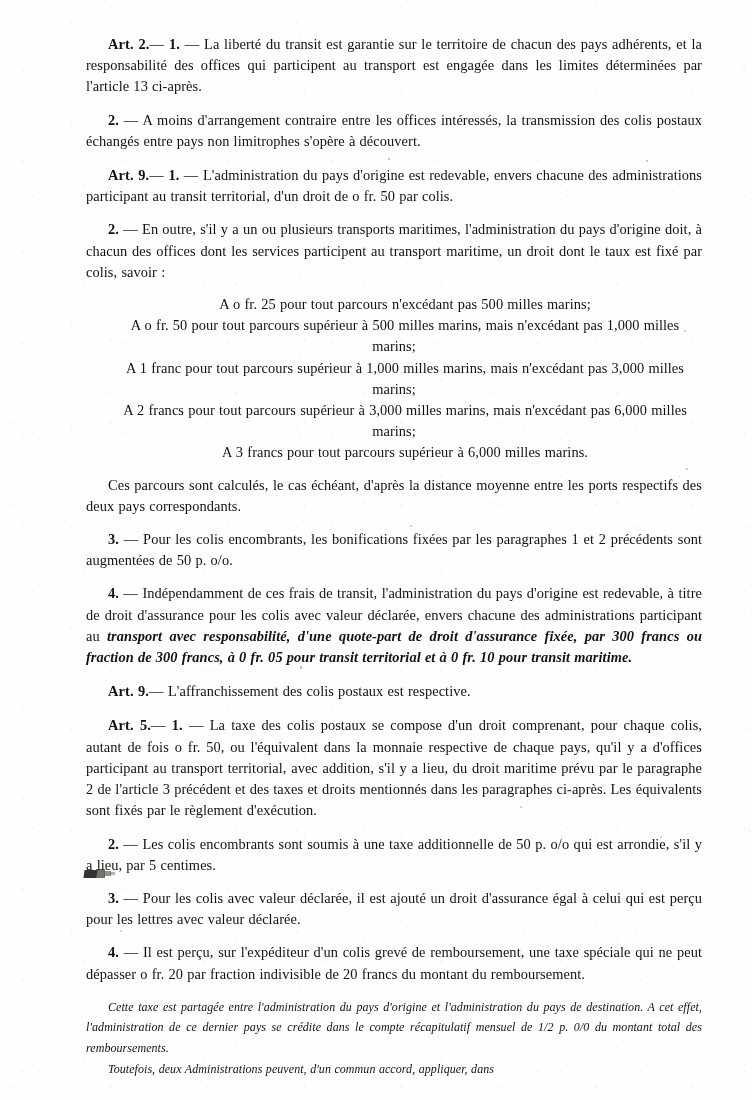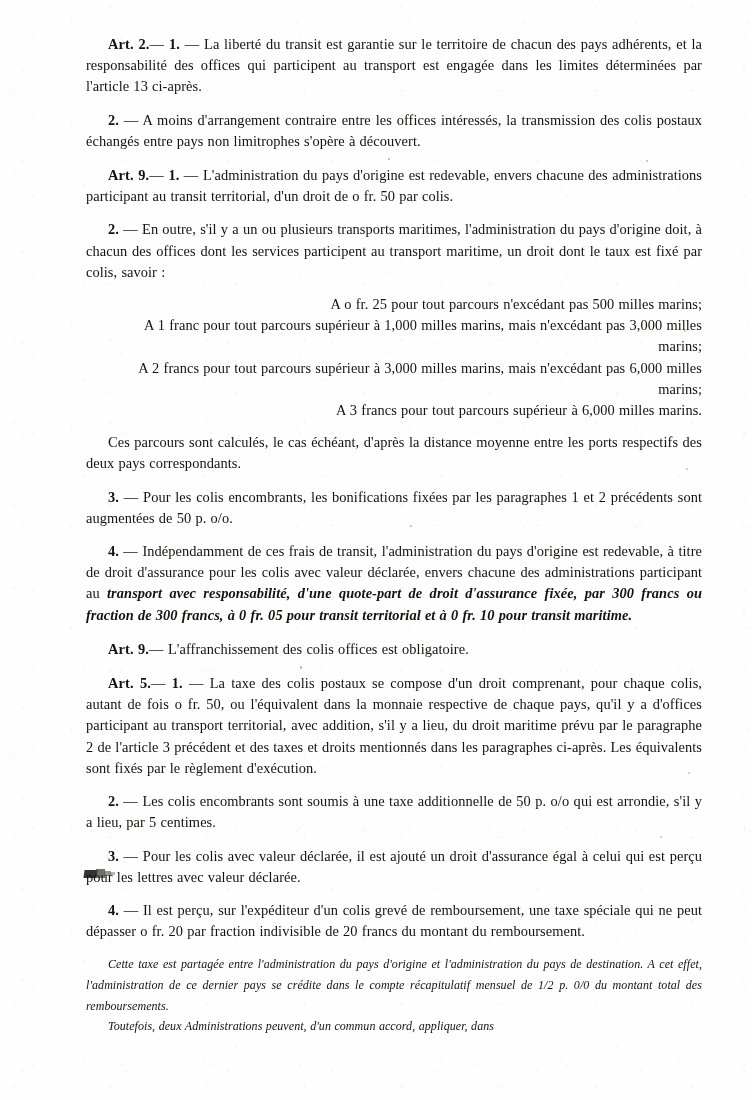--- a/index.html
+++ b/index.html
@@ -62,21 +62,21 @@
   .gap-tight { margin-top: 0px; }    
   .gap-list  { margin-top: 11px; }   
 
   .art-label { font-weight: bold; letter-spacing: .01em; }
   .clause-no { font-weight: bold; }
   .emdash    { letter-spacing: .02em; }
   .ital-bold { font-style: italic; font-weight: bold; }
 
   
   .tariff {
-    text-align: right;
+    text-align: center;
     text-indent: 22px;
   }
 
   
   .closing {
     font-style: italic;
     font-size: 12px;
     line-height: 20.6px;
     text-align: justify;
   }
@@ -149,31 +149,32 @@
 
     <p class="para indent"><span class="art-label">Art. 2.</span><span class="emdash">—</span> <span class="clause-no">1.</span> <span class="emdash">—</span> <span>La liberté du transit est garantie sur le territoire de chacun des pays adhérents, et la responsabilité des offices qui participent au transport est engagée dans les limites déterminées par l'article 13 ci-après.</span></p>
 
     <p class="para indent gap-para"><span class="clause-no">2.</span> <span class="emdash">—</span> <span>A moins d'arrangement contraire entre les offices intéressés, la transmission des colis postaux échangés entre pays non limitrophes s'opère à découvert.</span></p>
 
     <p class="para indent gap-art"><span class="art-label">Art. 9.</span><span class="emdash">—</span> <span class="clause-no">1.</span> <span class="emdash">—</span> <span>L'administration du pays d'origine est redevable, envers chacune des administrations participant au transit territorial, d'un droit de o fr. 50 par colis.</span></p>
 
     <p class="para indent gap-para"><span class="clause-no">2.</span> <span class="emdash">—</span> <span>En outre, s'il y a un ou plusieurs transports maritimes, l'administration du pays d'origine doit, à chacun des offices dont les services participent au transport maritime, un droit dont le taux est fixé par colis, savoir :</span></p>
 
     <p class="para tariff gap-list">A o fr. 25 pour tout parcours n'excédant pas 500 milles marins;</p>
+    <p class="para tariff gap-tight">A o fr. 50 pour tout parcours supérieur à 500 milles marins, mais n'excédant pas 1,000 milles marins;</p>
     <p class="para tariff gap-tight">A 1 franc pour tout parcours supérieur à 1,000 milles marins, mais n'excédant pas 3,000 milles marins;</p>
     <p class="para tariff gap-tight">A 2 francs pour tout parcours supérieur à 3,000 milles marins, mais n'excédant pas 6,000 milles marins;</p>
     <p class="para tariff gap-tight">A 3 francs pour tout parcours supérieur à 6,000 milles marins.</p>
 
     <p class="para indent gap-list">Ces parcours sont calculés, le cas échéant, d'après la distance moyenne entre les ports respectifs des deux pays correspondants.</p>
 
     <p class="para indent gap-para"><span class="clause-no">3.</span> <span class="emdash">—</span> <span>Pour les colis encombrants, les bonifications fixées par les paragraphes 1 et 2 précédents sont augmentées de 50 p. o/o.</span></p>
 
     <p class="para indent gap-para"><span class="clause-no">4.</span> <span class="emdash">—</span> <span>Indépendamment de ces frais de transit, l'administration du pays d'origine est redevable, à titre de droit d'assurance pour les colis avec valeur déclarée, envers chacune des administrations participant au </span><span class="ital-bold">transport avec responsabilité, d'une quote-part de droit d'assurance fixée, par 300 francs ou fraction de 300 francs, à 0 fr. 05 pour transit territorial et à 0 fr. 10 pour transit maritime.</span></p>
 
-    <p class="para indent gap-art"><span class="art-label">Art. 9.</span><span class="emdash">—</span> <span>L'affranchissement des colis offices est obligatoire.</span></p>
+    <p class="para indent gap-art"><span class="art-label">Art. 9.</span><span class="emdash">—</span> <span>L'affranchissement des colis postaux est respective.</span></p>
 
     <p class="para indent gap-art"><span class="art-label">Art. 5.</span><span class="emdash">—</span> <span class="clause-no">1.</span> <span class="emdash">—</span> <span>La taxe des colis postaux se compose d'un droit comprenant, pour chaque colis, autant de fois o fr. 50, ou l'équivalent dans la monnaie respective de chaque pays, qu'il y a d'offices participant au transport territorial, avec addition, s'il y a lieu, du droit maritime prévu par le paragraphe 2 de l'article 3 précédent et des taxes et droits mentionnés dans les paragraphes ci-après. Les équivalents sont fixés par le règlement d'exécution.</span></p>
 
     <p class="para indent gap-para"><span class="clause-no">2.</span> <span class="emdash">—</span> <span>Les colis encombrants sont soumis à une taxe additionnelle de 50 p. o/o qui est arrondie, s'il y a lieu, par 5 centimes.</span></p>
 
     <p class="para indent gap-para"><span class="clause-no">3.</span> <span class="emdash">—</span> <span>Pour les colis avec valeur déclarée, il est ajouté un droit d'assurance égal à celui qui est perçu pour les lettres avec valeur déclarée.</span></p>
 
     <p class="para indent gap-para"><span class="clause-no">4.</span> <span class="emdash">—</span> <span>Il est perçu, sur l'expéditeur d'un colis grevé de remboursement, une taxe spéciale qui ne peut dépasser o fr. 20 par fraction indivisible de 20 francs du montant du remboursement.</span></p>
 
     <p class="para closing indent gap-para">Cette taxe est partagée entre l'administration du pays d'origine et l'administration du pays de destination. A cet effet, l'administration de ce dernier pays se crédite dans le compte récapitulatif mensuel de 1/2 p. 0/0 du montant total des remboursements.</p>

